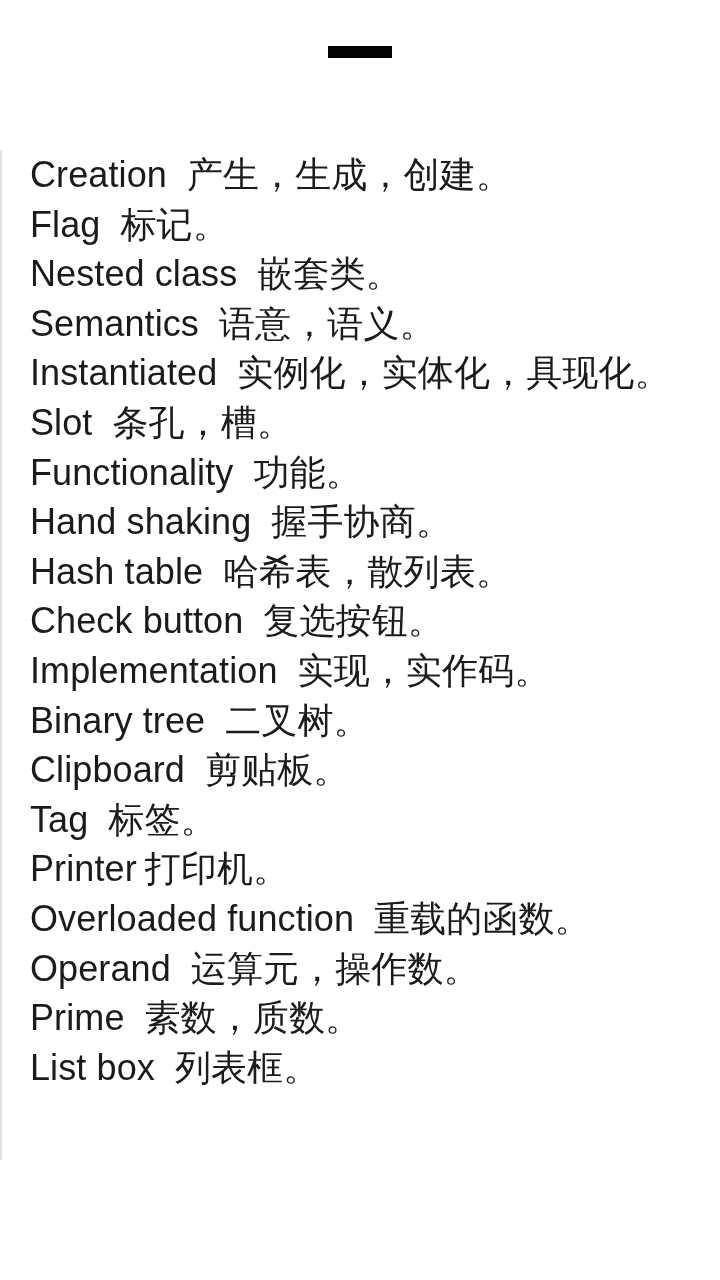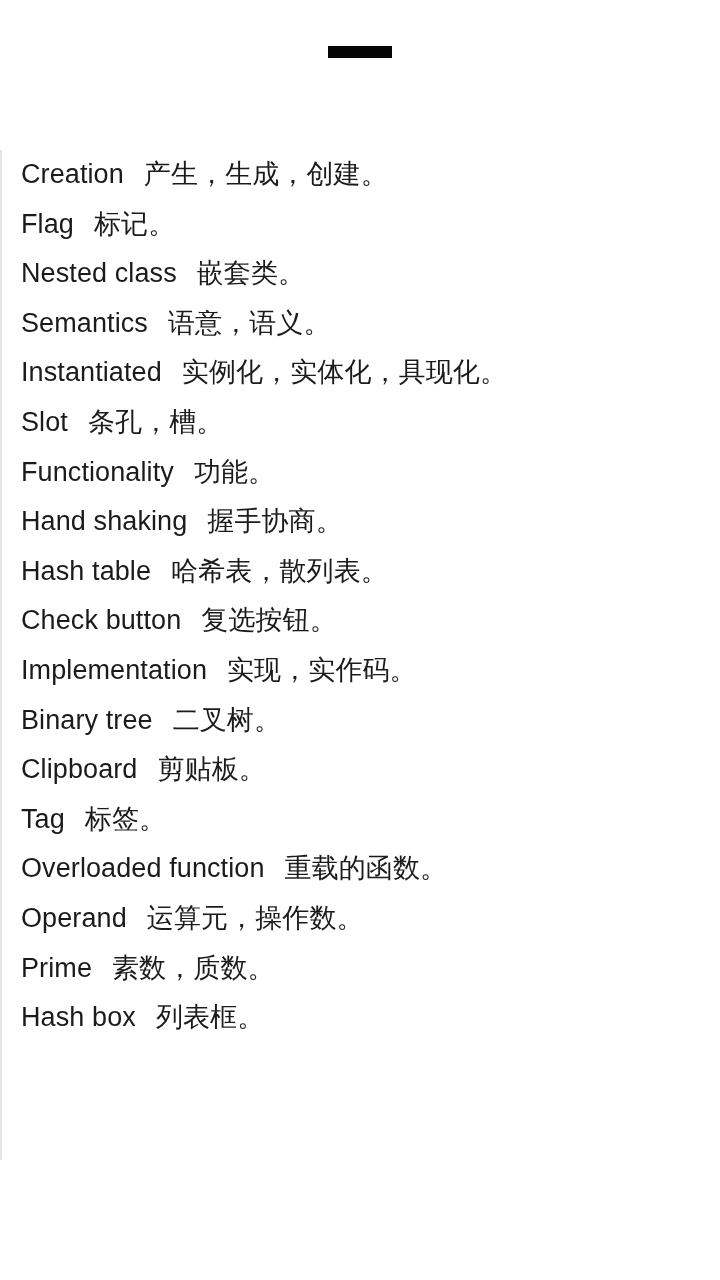--- a/index.html
+++ b/index.html
@@ -45,22 +45,22 @@
 
   .entry-list {
     margin: 0;
     padding: 0;
     list-style: none;
   }
 
   .entry {
     height: 49.6px;
     line-height: 49.6px;
-    padding-left: 19px;
-    font-size: 27px;
+    padding-left: 28px;
+    font-size: 36px;
     color: #1b1b1b;
     white-space: nowrap;
     letter-spacing: 0.1px;
     font-weight: 400;
   }
 
   .entry .term {
     color: #1b1b1b;
   }
   .entry .gap {
@@ -88,18 +88,19 @@
       <li class="entry"><span class="term">Instantiated</span><span class="gap wide"></span><span class="def">实例化，实体化，具现化。</span></li>
       <li class="entry"><span class="term">Slot</span><span class="gap wide"></span><span class="def">条孔，槽。</span></li>
       <li class="entry"><span class="term">Functionality</span><span class="gap wide"></span><span class="def">功能。</span></li>
       <li class="entry"><span class="term">Hand shaking</span><span class="gap wide"></span><span class="def">握手协商。</span></li>
       <li class="entry"><span class="term">Hash table</span><span class="gap wide"></span><span class="def">哈希表，散列表。</span></li>
       <li class="entry"><span class="term">Check button</span><span class="gap wide"></span><span class="def">复选按钮。</span></li>
       <li class="entry"><span class="term">Implementation</span><span class="gap wide"></span><span class="def">实现，实作码。</span></li>
       <li class="entry"><span class="term">Binary tree</span><span class="gap wide"></span><span class="def">二叉树。</span></li>
       <li class="entry"><span class="term">Clipboard</span><span class="gap wide"></span><span class="def">剪贴板。</span></li>
       <li class="entry"><span class="term">Tag</span><span class="gap wide"></span><span class="def">标签。</span></li>
+      <li class="entry"><span class="term">Printer</span><span class="gap narrow"></span><span class="def">打印机。</span></li>
       <li class="entry"><span class="term">Overloaded function</span><span class="gap wide"></span><span class="def">重载的函数。</span></li>
       <li class="entry"><span class="term">Operand</span><span class="gap wide"></span><span class="def">运算元，操作数。</span></li>
       <li class="entry"><span class="term">Prime</span><span class="gap wide"></span><span class="def">素数，质数。</span></li>
-      <li class="entry"><span class="term">Hash box</span><span class="gap wide"></span><span class="def">列表框。</span></li>
+      <li class="entry"><span class="term">List box</span><span class="gap wide"></span><span class="def">列表框。</span></li>
     </ul>
 </div>
 
 </body></html>

